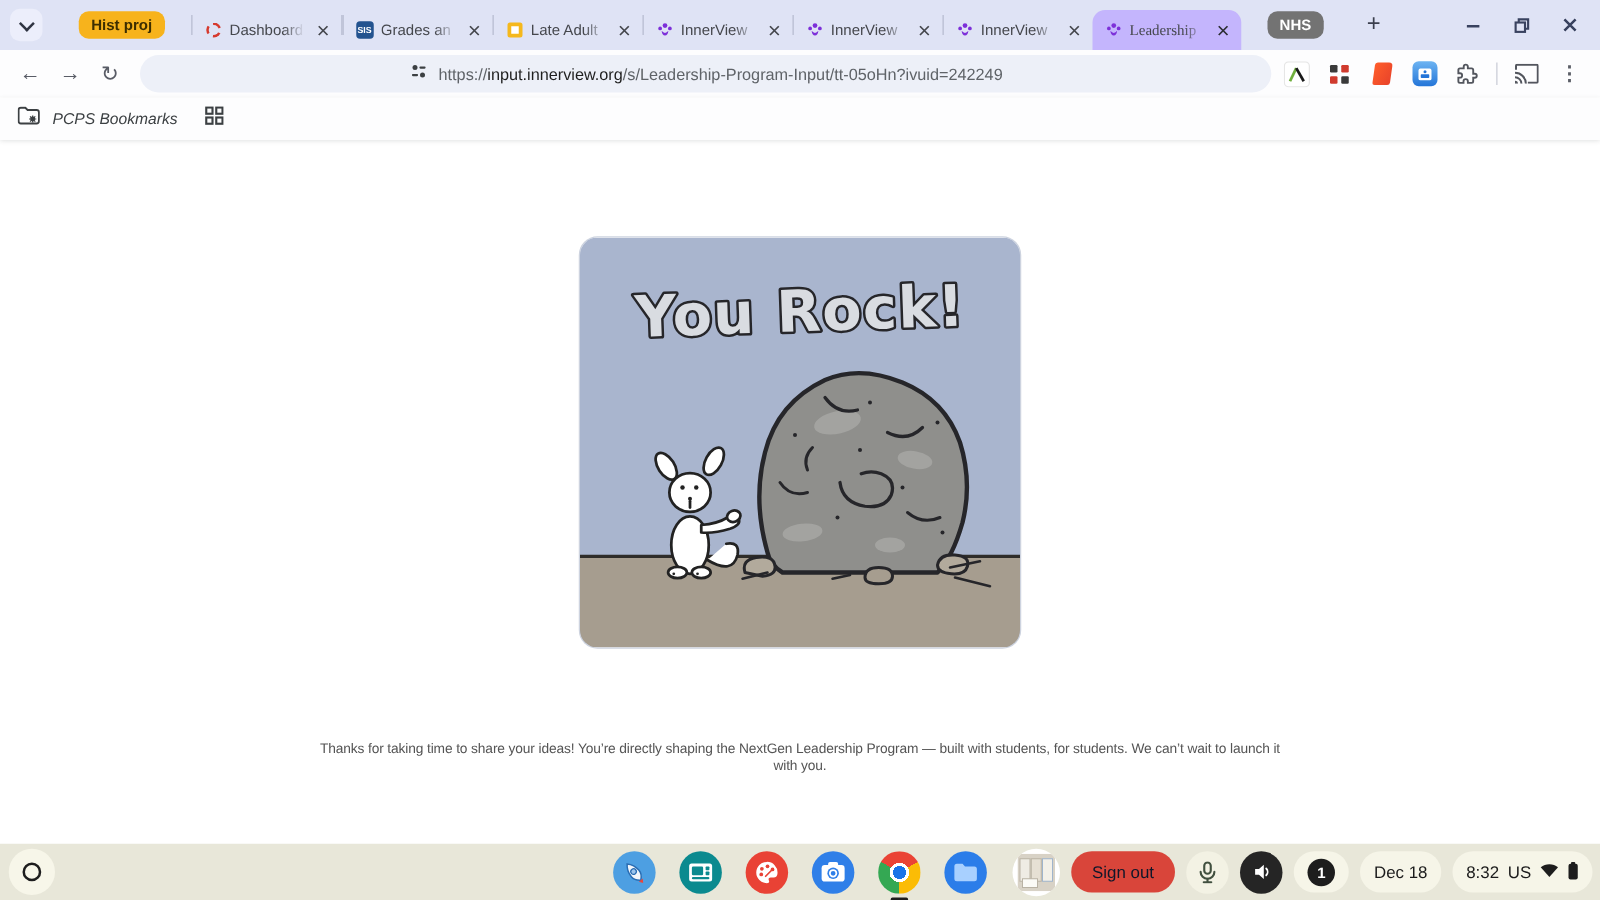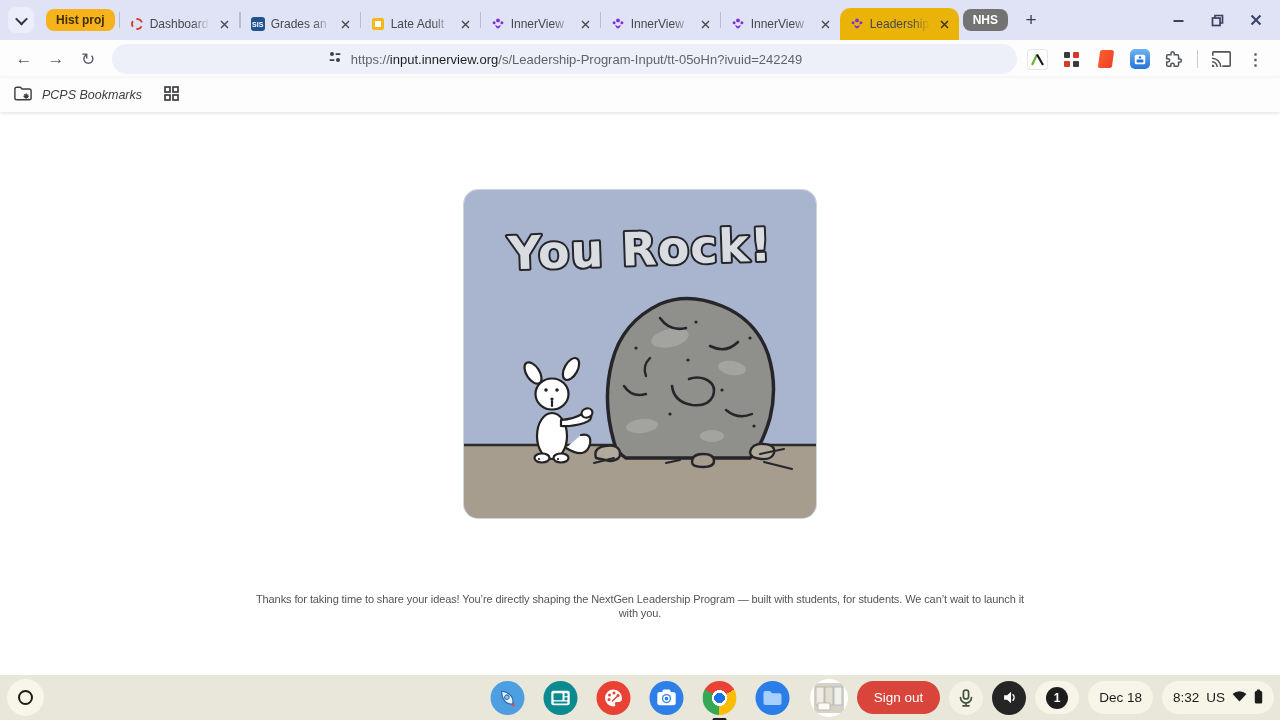--- a/index.html
+++ b/index.html
@@ -2,26 +2,26 @@
 <html><head>
 <meta charset="utf-8">
 <style>
   * { margin:0; padding:0; box-sizing:border-box; }
   html,body { width:1280px; height:720px; overflow:hidden; font-family:"Liberation Sans", sans-serif; background:#fff; }
 
   
   .tabstrip { height:40px; background:#dfe3f5; display:flex; align-items:center; padding-left:8px; position:relative; }
   .tab-search { width:26px; height:26px; border-radius:8px; background:#eceefb; display:flex; align-items:center; justify-content:center; margin-right:8px; flex:0 0 auto; }
   .chev { width:9px; height:9px; border-right:2px solid #2f3442; border-bottom:2px solid #2f3442; transform:rotate(45deg) translate(-1px,-1px); }
-  .group-pill { border-radius:8px; padding:4px 10px; font-size:12px; font-weight:bold; flex:0 0 auto; margin:0 4px; }
+  .group-pill { border-radius:8px; padding:4px 10px; font-size:12px; font-weight:bold; flex:0 0 auto; margin:0 21px; }
   .group-yellow { background:#f7b31c; color:#3d2e00; }
   .group-purple { background:#737373; color:#fff; }
   .tab-sep { width:1px; height:16px; background:#b7bccf; flex:0 0 auto; }
   .tab { display:flex; align-items:center; gap:6px; flex:0 1 119px; min-width:0; height:32px; padding:0 6px 0 10px; border-radius:10px 10px 0 0; align-self:flex-end; }
-  .tab.active { background:#eab308; }
+  .tab.active { background:#c4b5fd;font-family:Liberation Serif, serif; }
   .tab-title { font-size:12px; color:#45474d; white-space:nowrap; overflow:hidden; flex:1 1 auto; min-width:0;
                -webkit-mask-image:linear-gradient(to right,#000 70%,transparent 98%); mask-image:linear-gradient(to right,#000 70%,transparent 98%); }
   .tab-close { width:16px; height:16px; flex:0 0 auto; display:flex; align-items:center; justify-content:center; border-radius:50%; }
   .tab-close svg { display:block; }
   .favicon { width:14px; height:14px; flex:0 0 auto; display:flex; align-items:center; justify-content:center; }
   .fav-dashed { width:12px; height:12px; border:2px dashed #d63a2e; border-radius:50%; }
   .fav-sis { width:14px; height:14px; background:#23538f; border-radius:3px; color:#fff; font-size:7px; font-weight:bold; display:flex; align-items:center; justify-content:center; letter-spacing:0; }
   .fav-yellow { width:12px; height:12px; border:3px solid #f5b81c; border-radius:2px; background:#fff; }
   .newtab { width:26px; height:26px; display:flex; align-items:center; justify-content:center; font-size:19px; color:#3b3f4d; flex:0 0 auto; margin-left:6px; }
   .win-controls { margin-left:auto; display:flex; align-items:center; gap:26px; padding:0 18px 0 10px; flex:0 0 auto; }
@@ -56,21 +56,21 @@
   .shelf { height:45px; background:#e8e7d9; position:relative; display:flex; align-items:center; }
   .launcher { position:absolute; left:7px; top:4px; width:37px; height:37px; border-radius:50%; background:#f7f6e9; display:flex; align-items:center; justify-content:center; }
   .launcher-ring { width:15px; height:15px; border:2.5px solid #1d1d1d; border-radius:50%; }
   .shelf-center { position:absolute; left:50%; transform:translateX(-50%); display:flex; align-items:center; gap:19px; }
   .app { width:34px; height:34px; border-radius:50%; position:relative; display:flex; align-items:center; justify-content:center; }
   .app svg { display:block; }
   .app-chrome { background:radial-gradient(closest-side,#1a73e8 0 31%,#fff 31% 46%,transparent 46%),conic-gradient(from 60deg,#fbbc05 0 120deg,#34a853 120deg 240deg,#ea4335 240deg 360deg); }
   .run-dot { position:absolute; bottom:-6px; left:50%; transform:translateX(-50%); width:14px; height:2.5px; background:#1d1d1d; border-radius:2px; }
   .shelf-right { position:absolute; right:6px; display:flex; align-items:center; gap:9px; }
   .thumb { width:38px; height:38px; border-radius:50%; background:#fff; display:flex; align-items:center; justify-content:center; overflow:hidden; }
-  .signout { height:33px; border-radius:17px; background:#d9453a; color:#ffffff; font-size:13.5px; display:flex; align-items:center; padding:0 17px; border:none; font-family:inherit; }
+  .signout { height:33px; border-radius:17px; background:#d9453a; color:#0f172a; font-size:13.5px; display:flex; align-items:center; padding:0 17px; border:none; font-family:inherit; }
   .mic-btn { width:34px; height:34px; border-radius:50%; background:#f3f2e4; display:flex; align-items:center; justify-content:center; }
   .spk-btn { width:34px; height:34px; border-radius:50%; background:#252525; display:flex; align-items:center; justify-content:center; }
   .pill { height:33px; background:#f6f5e8; border-radius:17px; display:flex; align-items:center; justify-content:center; gap:7px; padding:0 11px; font-size:13.5px; font-weight:500; color:#1b1b1b; }
   .badge { width:22px; height:22px; border-radius:50%; background:#1d1d1d; color:#fff; font-size:12px; font-weight:bold; display:flex; align-items:center; justify-content:center; }
 </style>
 </head>
 <body>
 
 <div class="tabstrip">
   <div class="tab-search">

